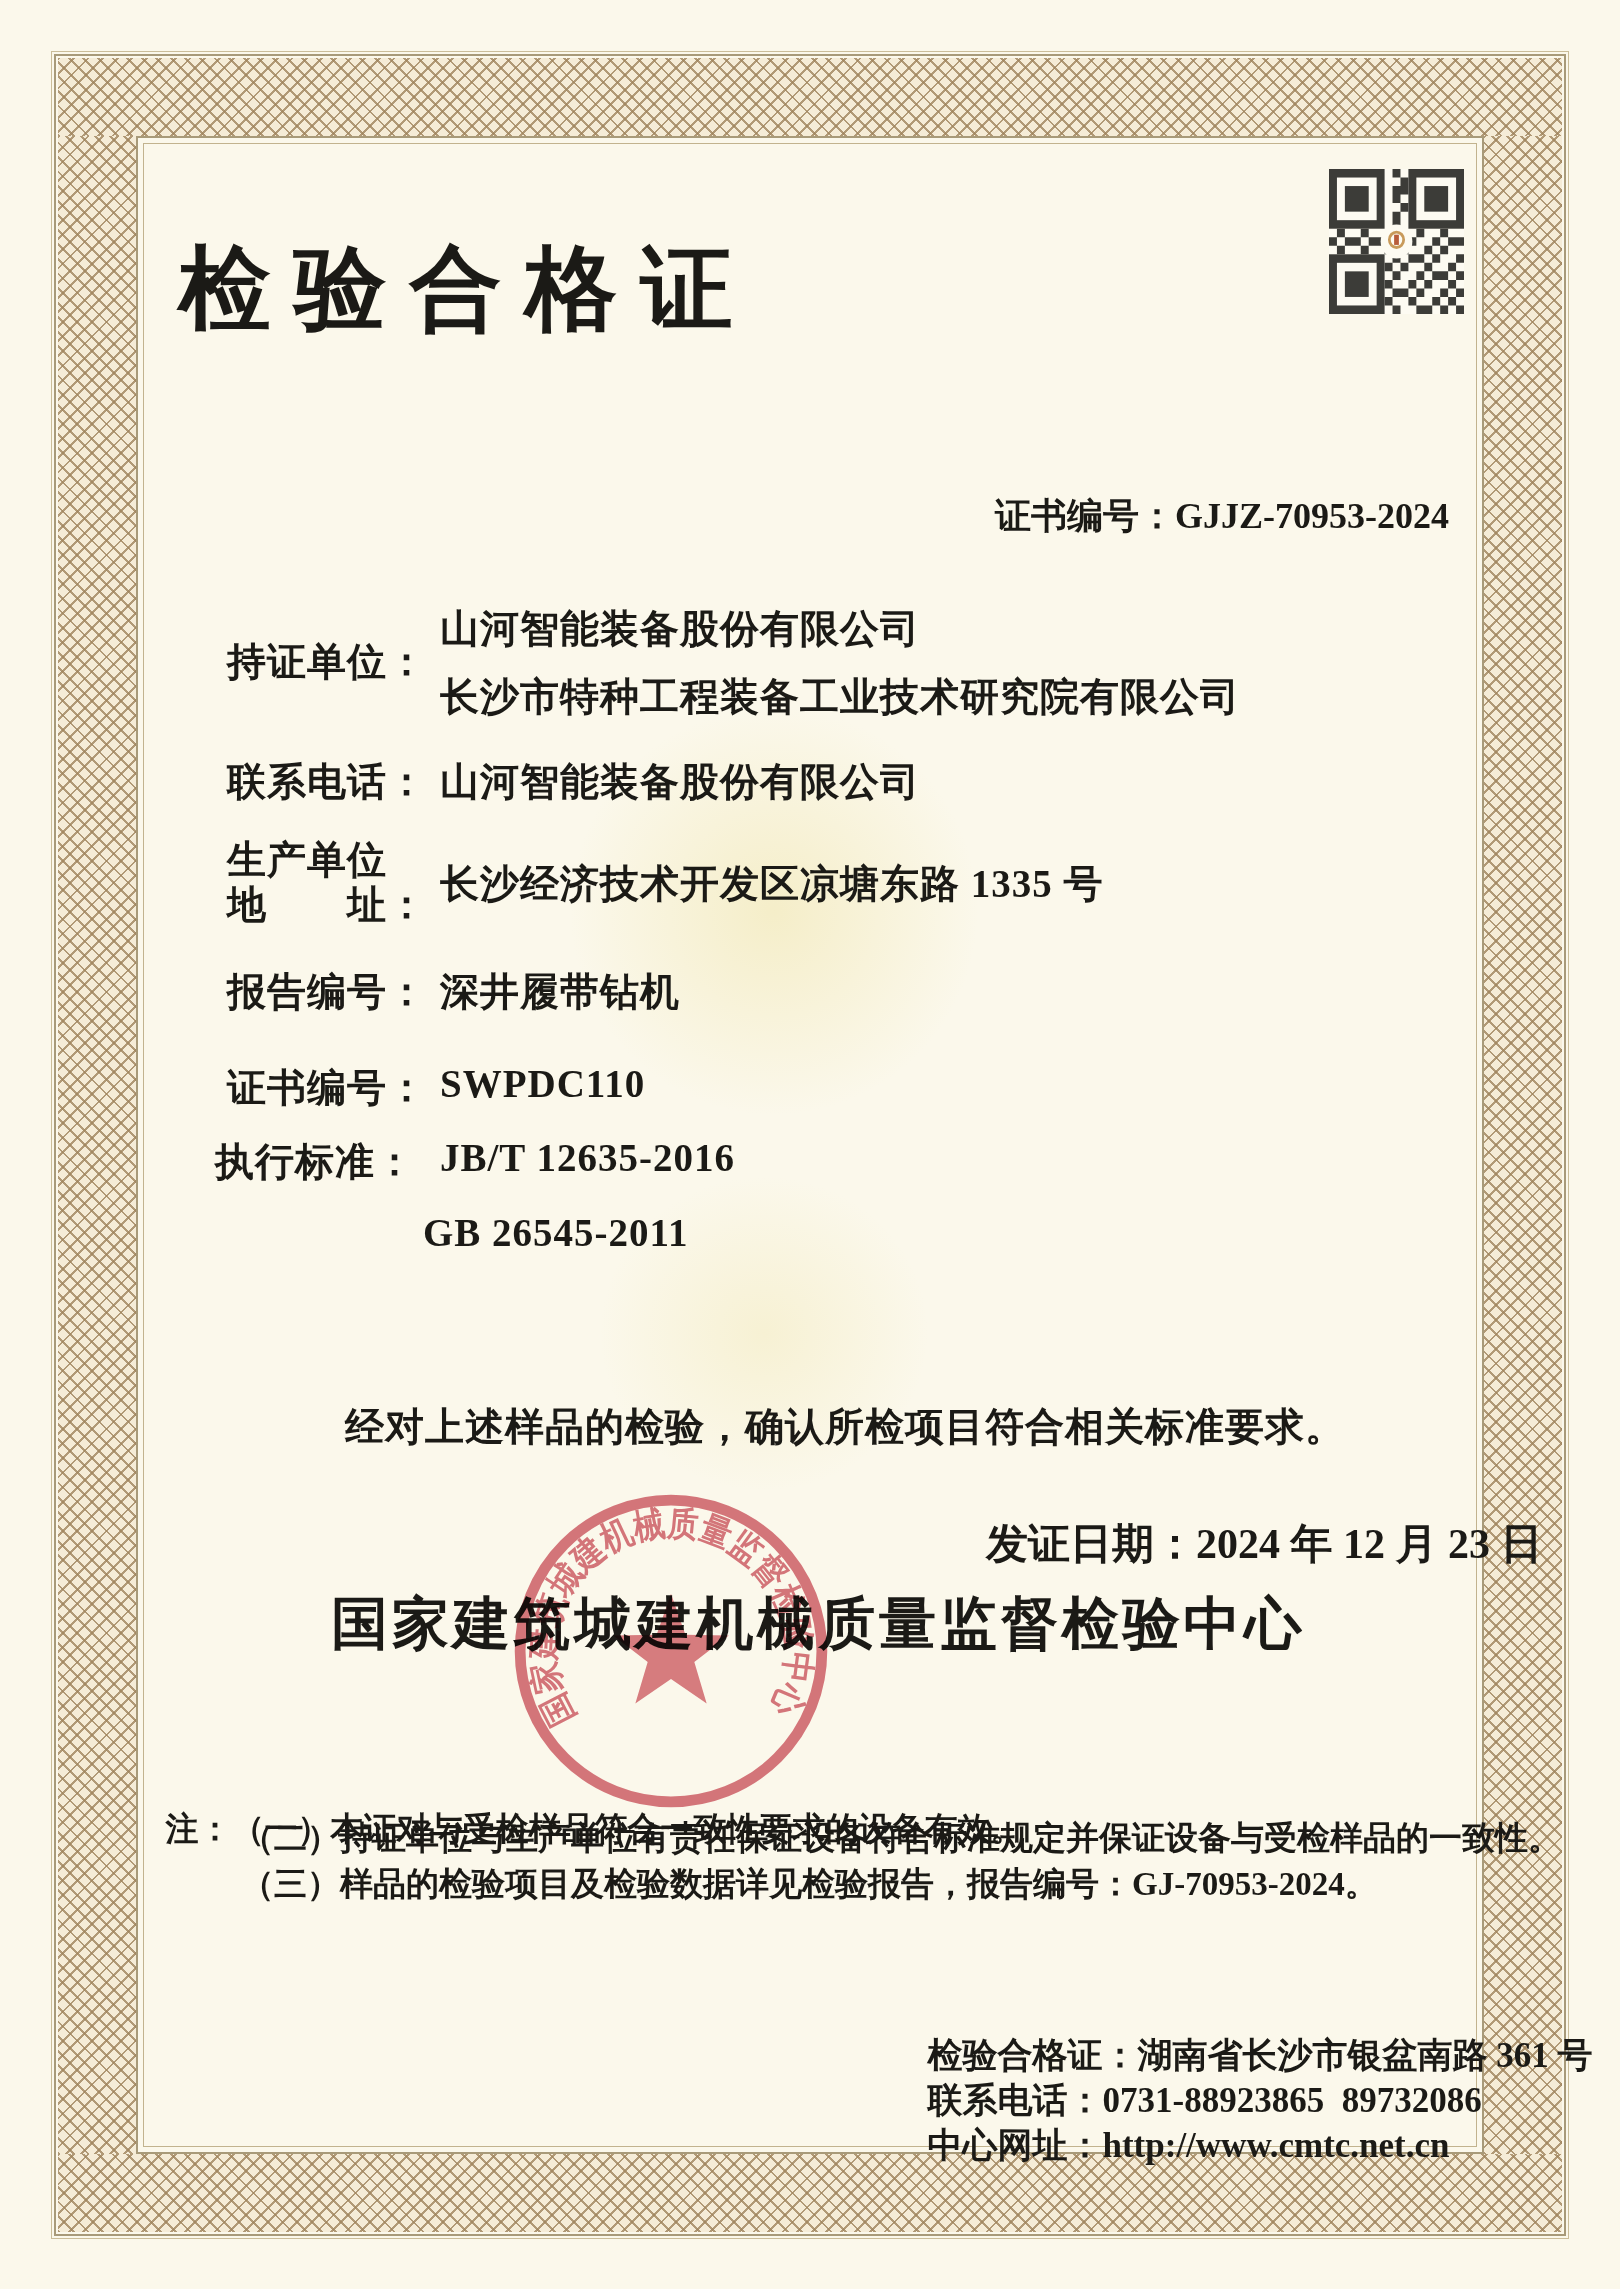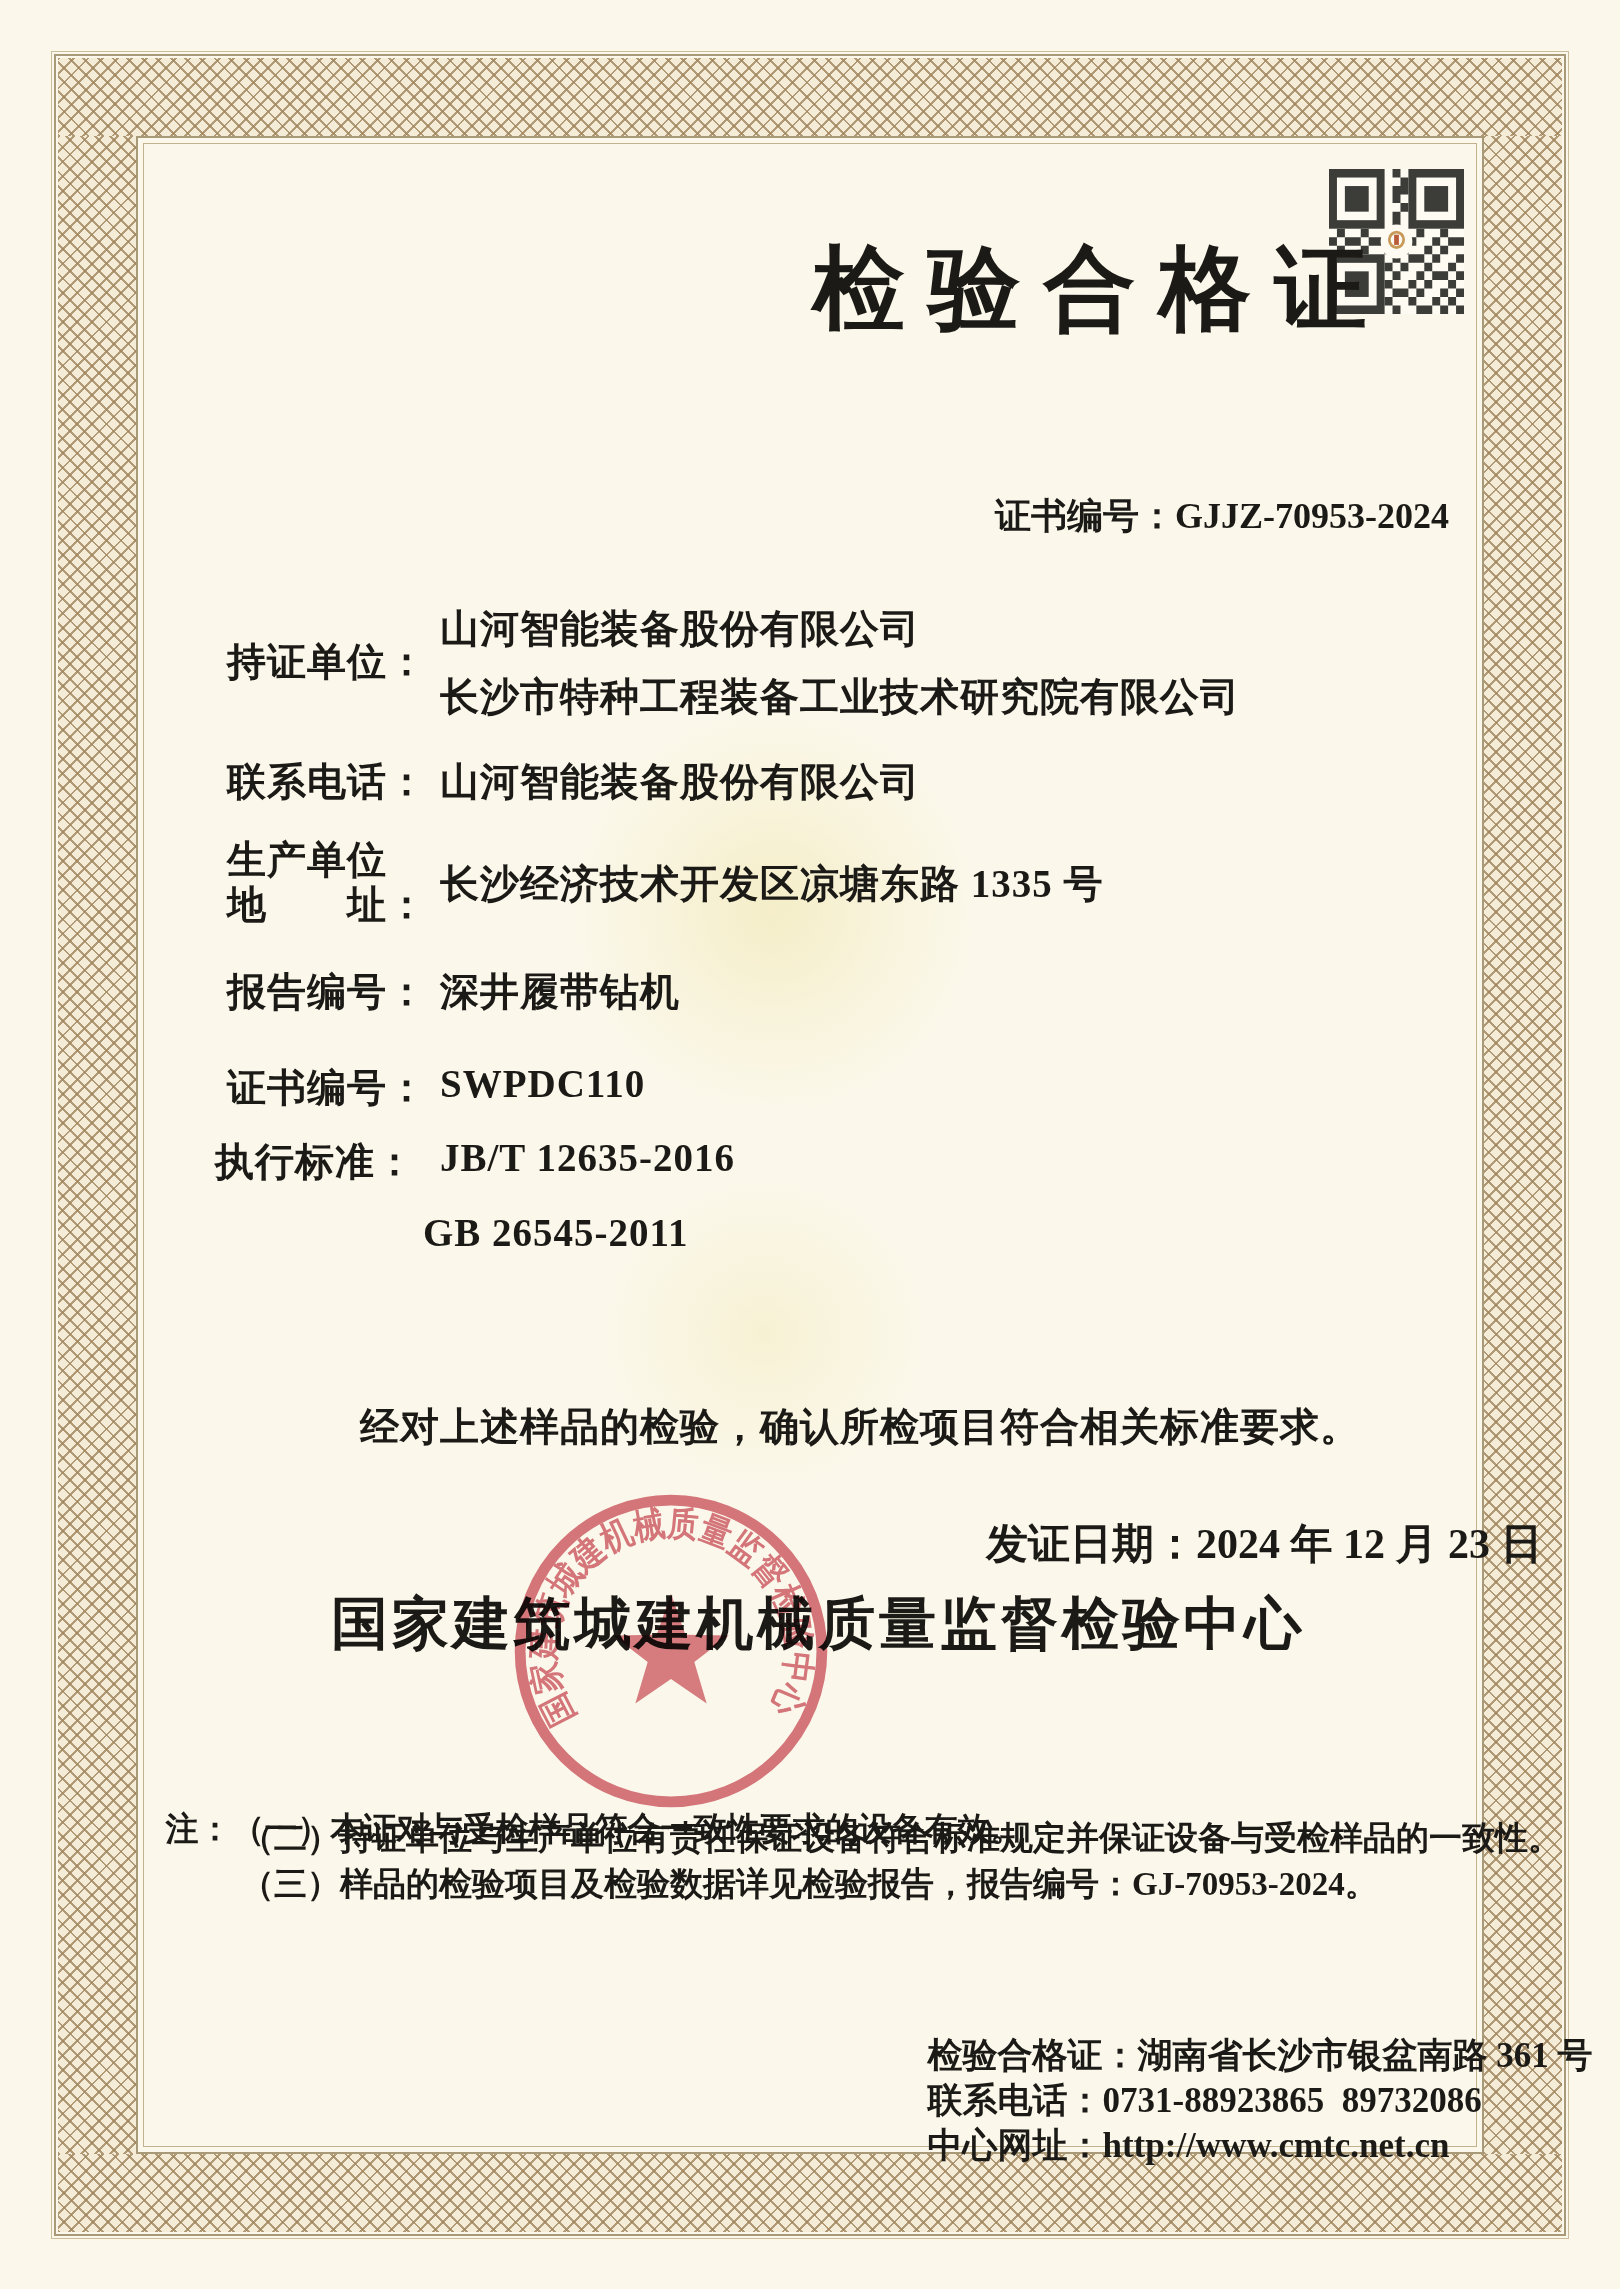--- a/index.html
+++ b/index.html
@@ -24,25 +24,25 @@
   .band-top{left:58px;right:58px;top:58px;height:78px;}
   .band-bottom{left:58px;right:58px;bottom:58px;height:78px;}
   .band-left{left:58px;top:136px;bottom:136px;width:78px;}
   .band-right{right:58px;top:136px;bottom:136px;width:78px;}
   
   .wm1{position:absolute;left:490px;top:627px;width:568px;height:568px;
        background:radial-gradient(closest-side, rgba(232,216,128,.32), rgba(232,216,128,0) 72%);}
   .wm2{position:absolute;left:529px;top:1108px;width:470px;height:451px;
        background:radial-gradient(closest-side, rgba(232,216,128,.22), rgba(232,216,128,0) 70%);}
   
-  .title{left:145px;top:227px;width:1245px;text-align:right;
+  .title{left:155px;top:227px;width:1245px;text-align:left;
          font-size:92px;letter-spacing:23.5px;text-indent:23.5px;}
   .certno{left:977px;top:450px;font-size:36px;}
   .lbl,.val{font-size:39px;letter-spacing:1px;}
-  .statement{left:345px;top:1400px;font-size:39px;letter-spacing:1px;margin-left:15px;}
+  .statement{left:345px;top:1400px;font-size:39px;letter-spacing:1px;}
   .date{left:965px;top:1468px;font-size:42px;text-align:center;}
   .authority{left:331px;top:1586px;font-size:57px;letter-spacing:3.9px;}
   .note{font-size:33px;}
   .foot{font-size:35px;}
   .seal{position:absolute;left:502px;top:1482px;width:338px;height:338px;
         opacity:.82;mix-blend-mode:multiply;}
   .qr{position:absolute;left:1329px;top:169px;width:135px;height:145px;}
 </style>
 </head>
 <body>

